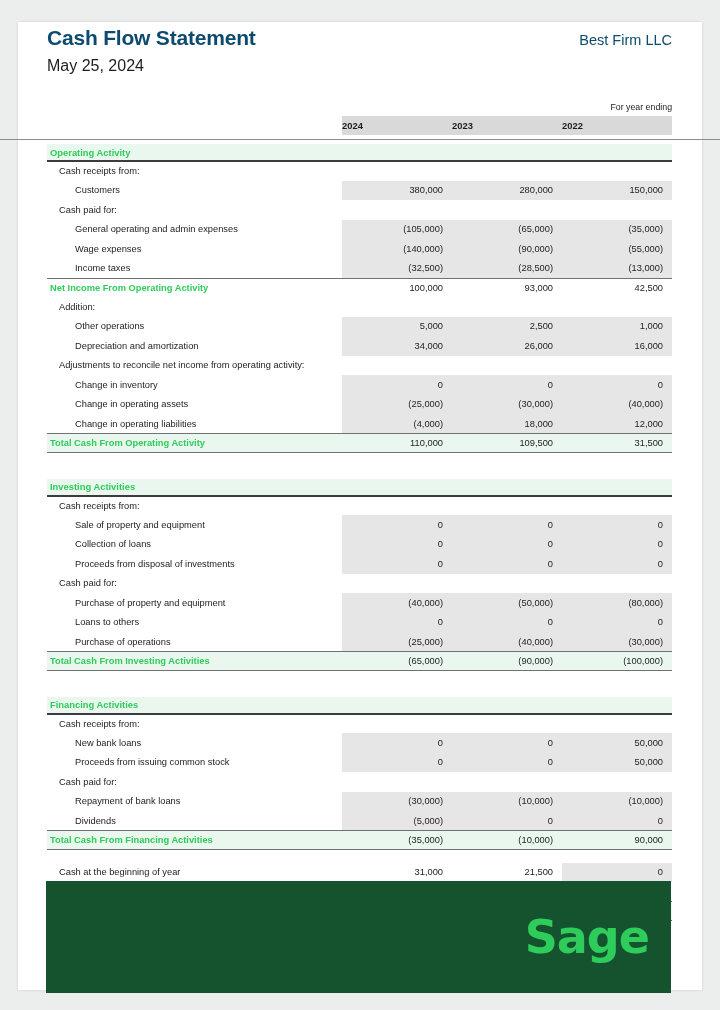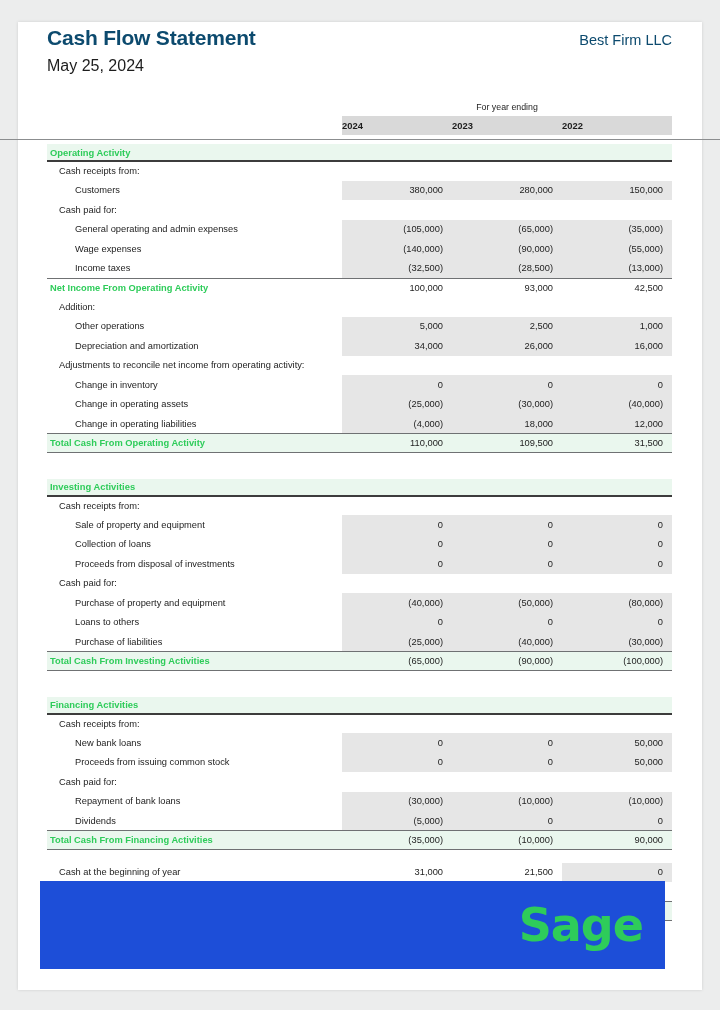--- a/index.html
+++ b/index.html
@@ -71,21 +71,21 @@
   }
   table { border-collapse: collapse; width: 625px; table-layout: fixed; }
   col.c-label { width: 295px; }
   col.c-num   { width: 110px; }
 
   td, th { padding: 0; vertical-align: middle; font-weight: normal; }
 
   
   .cap td { height: 16px; }
   .cap .capcell {
-    text-align: center;
+    text-align: right;
     font-size: 8.8px;
     color: #1d1d1d;
     padding-bottom: 2px;
   }
   
   .yearhdr td { height: 19px; }
   .yearhdr .yr {
     background: #d9d9d9;
     font-weight: bold;
     font-size: 9.4px;
@@ -153,23 +153,23 @@
     font-weight: bold;
     border-top: 1.5px solid #6f7173;
     border-bottom: 1.5px solid #6f7173;
   }
   tr.grand td.lbl { padding-left: 3px; }
   tr.grand td.num { color: #1d1d1d; font-weight: normal; }
 
   
   #banner {
     position: absolute;
-    left: 40px; top: 881px;
-    width: 625px; height: 88px;
-    background: #1d4ed8;
+    left: 46px; top: 881px;
+    width: 625px; height: 112px;
+    background: #14532d;
   }
   #logo {
     position: absolute;
     right: 22px; top: 50%;
     transform: translateY(-50%);
     font-family: "DejaVu Sans", sans-serif;
     font-size: 46px;
     font-weight: bold;
     color: #2ecc5a;
     letter-spacing: -1px;
@@ -359,21 +359,21 @@
             <td class="num shade">(50,000)</td>
             <td class="num shade">(80,000)</td>
           </tr>
           <tr class="row lvl2">
             <td class="lbl">Loans to others</td>
             <td class="num shade">0</td>
             <td class="num shade">0</td>
             <td class="num shade">0</td>
           </tr>
           <tr class="row lvl2">
-            <td class="lbl">Purchase of liabilities</td>
+            <td class="lbl">Purchase of operations</td>
             <td class="num shade">(25,000)</td>
             <td class="num shade">(40,000)</td>
             <td class="num shade">(30,000)</td>
           </tr>
           <tr class="total">
             <td class="lbl">Total Cash From Investing Activities</td>
             <td class="num">(65,000)</td>
             <td class="num">(90,000)</td>
             <td class="num">(100,000)</td>
           </tr>

